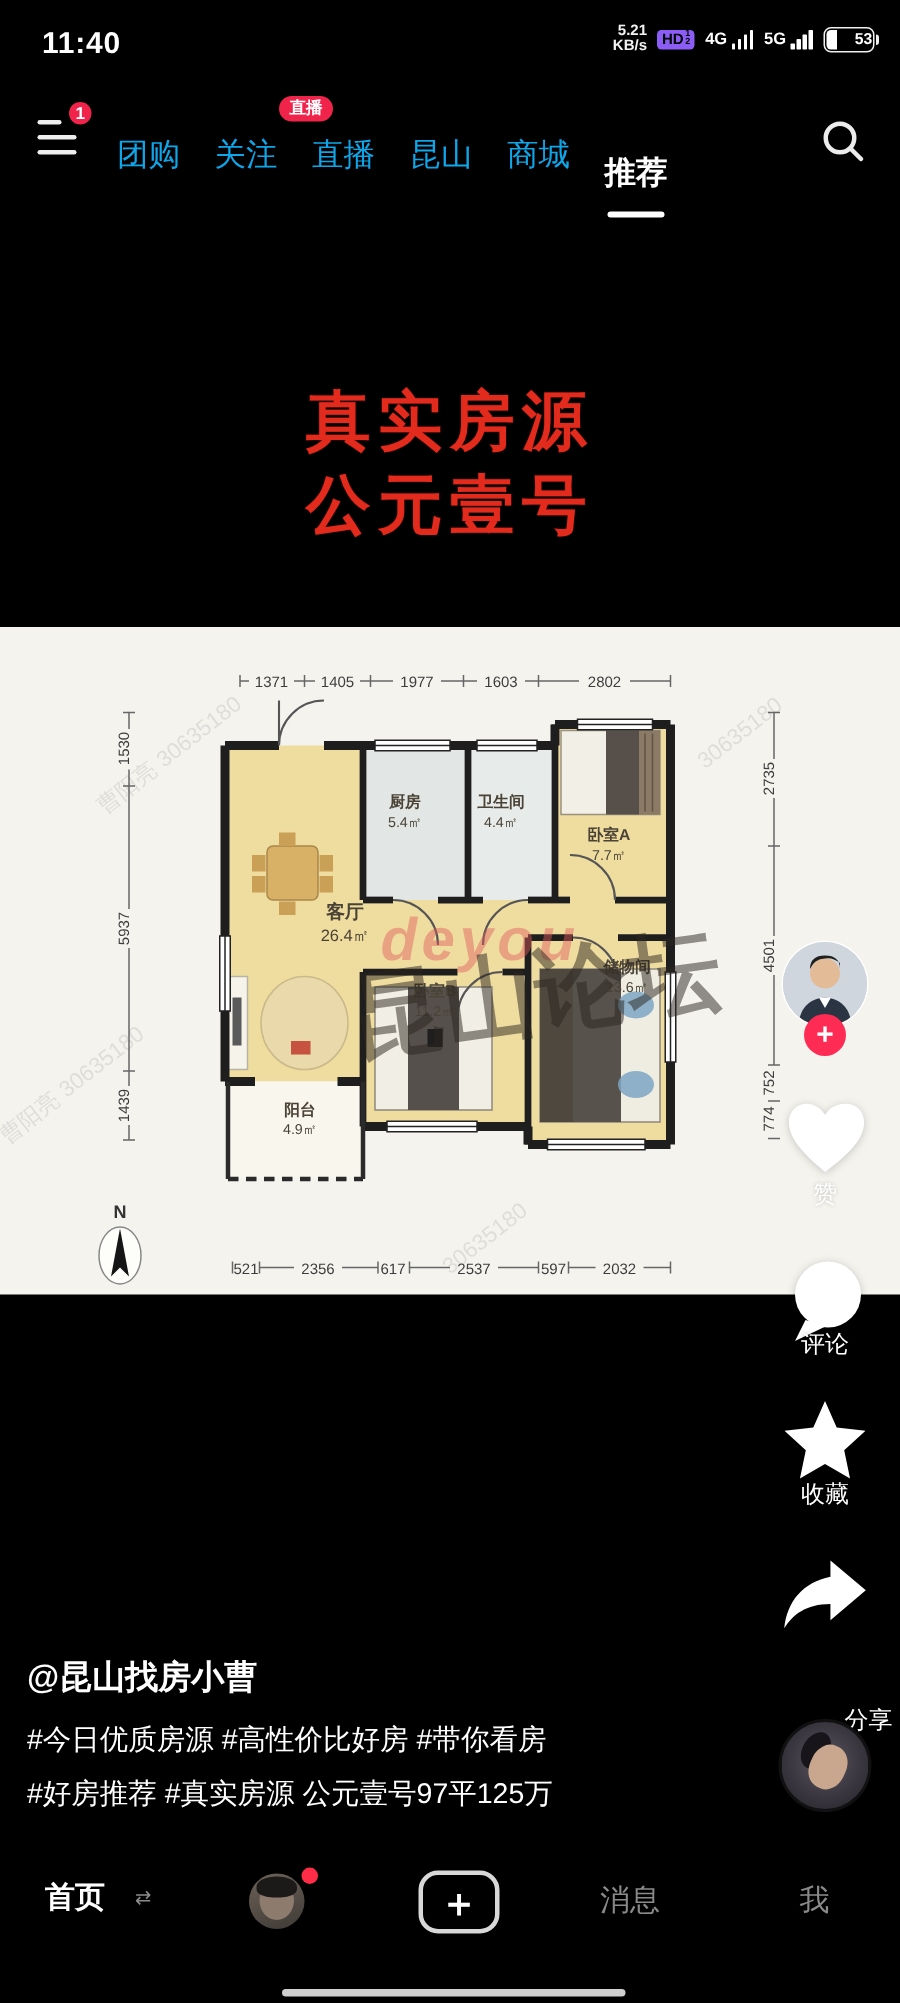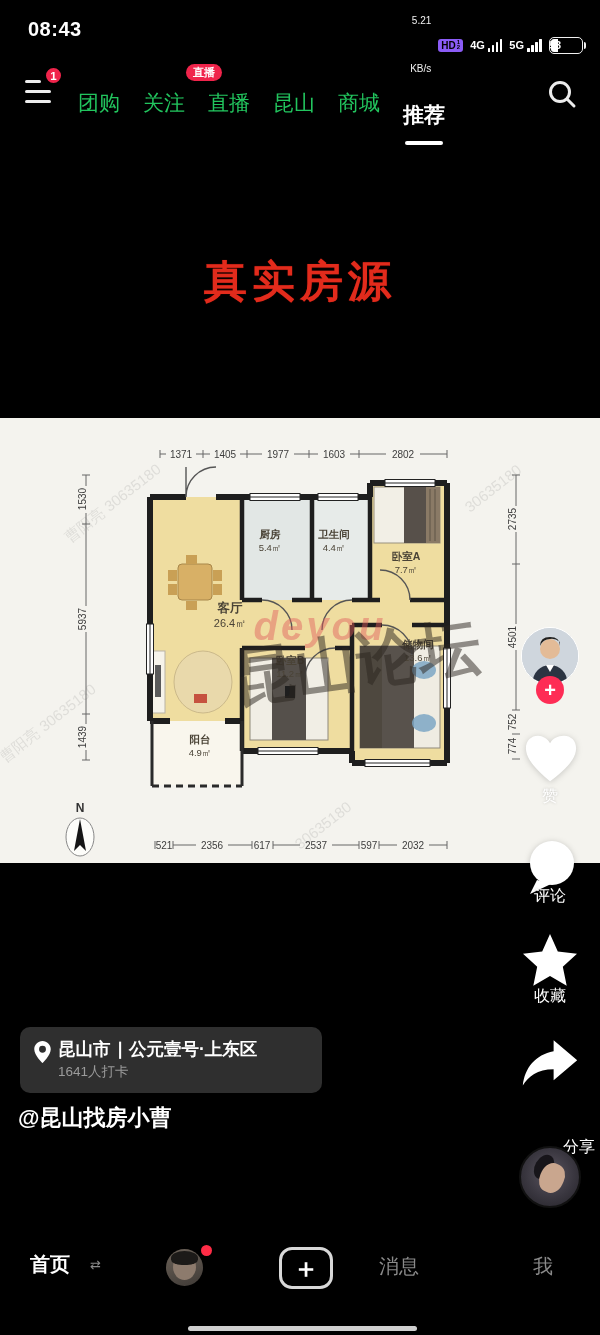--- a/index.html
+++ b/index.html
@@ -4,39 +4,39 @@
 <style>
   html,body{margin:0;padding:0;background:#000;}
   *{box-sizing:border-box;}
   body{font-family:"Liberation Sans","DejaVu Sans",sans-serif;}
   #screen{position:relative;width:600px;height:1335px;background:#000;overflow:hidden;margin:0 auto;}
   .abs{position:absolute;}
 
   
   .time{left:28px;top:18px;color:#fff;font-size:20px;font-weight:700;letter-spacing:.5px;}
   .sb-right{right:14px;top:16px;display:flex;align-items:center;gap:7px;color:#fff;}
-  .speed{display:flex;flex-direction:column;align-items:flex-end;line-height:10px;font-size:10px;font-weight:400;color:#f2f2f2;gap:38px;}
+  .speed{display:flex;flex-direction:column;align-items:flex-end;line-height:10px;font-size:10px;font-weight:700;color:#f2f2f2;}
   .hd{display:flex;align-items:center;background:#8b5cf6;color:#000;border-radius:3px;padding:1px 3px;font-size:10px;font-weight:800;line-height:11px;}
   .hd .frac{display:flex;flex-direction:column;font-size:6px;line-height:5px;margin-left:1px;font-weight:800;}
   .net{display:flex;gap:2px;}
   .net .g{font-size:11px;font-weight:700;margin-right:1px;}
   .bars{display:flex;align-items:flex-end;gap:1.5px;}
   .bars i{display:block;width:2.5px;background:#fff;border-radius:.5px;}
   .batt{display:flex;align-items:center;}
-  .batt .shell{position:relative;width:34px;height:17px;border:1.6px solid #f0f0f0;border-radius:5px;display:flex;align-items:center;justify-content:flex-start;}
+  .batt .shell{position:relative;width:34px;height:17px;border:1.6px solid #f0f0f0;border-radius:5px;display:flex;align-items:center;justify-content:flex-end;}
   .batt .fill{position:absolute;left:1px;top:1px;bottom:1px;width:7px;background:#fff;border-radius:3px 0 0 3px;}
   .batt .pct{position:relative;color:#fff;font-size:10.5px;font-weight:700;}
   .batt .nub{width:2.5px;height:7px;background:#f0f0f0;border-radius:0 2px 2px 0;margin-left:1px;}
 
   
   .menu{left:25px;top:80px;width:26px;}
   .menu i{display:block;height:3px;background:#eee;border-radius:2px;margin-bottom:7px;}
   .badge-num{left:44px;top:66px;width:19px;height:19px;border-radius:50%;background:#f0244b;color:#fff;font-size:11.5px;font-weight:700;display:flex;align-items:center;justify-content:center;border:2px solid #000;}
   .tabs{left:78px;top:76px;display:flex;gap:23px;align-items:center;}
-  .tab{color:#22c55e;font-size:21px;font-weight:500;position:relative;white-space:nowrap;}
+  .tab{color:#0ea5e9;font-size:21px;font-weight:500;position:relative;white-space:nowrap;}
   .tab.active{color:#fff;font-weight:800;margin-top:25px;}
   .tab .underline{position:absolute;left:50%;transform:translateX(-50%);bottom:-16px;width:38px;height:4px;background:#fff;border-radius:2px;}
   .live-pill{left:186px;top:64px;background:#f0244b;color:#fff;font-size:11px;font-weight:600;border-radius:9px;padding:2px 7px;line-height:13px;}
   .search{right:22px;top:78px;}
 
   
   .title-box{left:0;top:253px;width:600px;text-align:center;color:#e22b1c;font-weight:900;font-size:43px;line-height:56px;letter-spacing:5px;text-shadow:0 0 1px #7a1008;}
 
   
   .plan{left:0;top:418px;width:600px;height:445px;background:#f4f3ee;}
@@ -69,21 +69,21 @@
   .bn-dot{left:201px;top:1245px;width:11px;height:11px;border-radius:50%;background:#fe2c46;}
   .bn-plus{left:279px;top:1247px;width:54px;height:42px;border:3px solid #d8d8d8;border-radius:13px;display:flex;align-items:center;justify-content:center;color:#fff;font-size:26px;font-weight:600;line-height:26px;}
   .bn-item{color:#8a8a8a;font-size:20px;font-weight:500;top:1253px;}
   .home-indicator{left:188px;top:1326px;width:229px;height:5px;border-radius:3px;background:#cfcfcf;}
 </style>
 </head>
 <body>
 
 <div id="screen">
 
-  <div class="abs time">08:43</div>
+  <div class="abs time">11:40</div>
   <div class="abs sb-right">
     <div class="speed">
       <span>5.21</span>
       <span>KB/s</span>
     </div>
     <div class="hd">
       <span>HD</span>
       <span class="frac">
         <span>1</span>
         <span>2</span>
@@ -135,20 +135,21 @@
 
   <div class="abs search">
     <svg width="32" height="32" viewBox="0 0 32 32">
         <circle cx="14" cy="14" r="9.5" fill="none" stroke="#ececec" stroke-width="3"></circle>
         <line x1="21" y1="21" x2="28" y2="28" stroke="#ececec" stroke-width="3" stroke-linecap="round"></line>
       </svg>
   </div>
 
   <div class="abs title-box">
     <div>真实房源</div>
+    <div>公元壹号</div>
   </div>
 
   <div class="abs plan">
     <svg width="600" height="445" viewBox="0 0 600 445">
 
       <path d="M150,79 H370 V65 H447 V345 H352 V333 H242 V303 H150 Z" fill="#efdda0"></path>
       <rect x="242" y="79" width="70" height="103" fill="#e2e7e5"></rect>
       <rect x="312" y="79" width="58" height="103" fill="#e7ebe9"></rect>
       <rect x="152" y="303" width="90" height="64" fill="#f9f6ed"></rect>
 
@@ -398,39 +399,34 @@
       <path d="M36,4 L62,26 L36,48 V36 C18,36 8,44 2,54 C4,34 16,20 36,16 Z" fill="#ffffff"></path>
     </svg>
   </div>
   <div class="abs rail-label" style="left:505px;top:1137px;text-align:right;">分享</div>
 
   <div class="abs disc">
     <span class="hair"></span>
       <span class="face"></span>
   </div>
 
-  <div class="abs loc-card">
-    <span class="loc-pin">
-      <svg width="17" height="22" viewBox="0 0 24 32">
-          <path d="M12,0 C5.4,0 0,5.4 0,12 c0,9 12,20 12,20 s12,-11 12,-20 C24,5.4 18.6,0 12,0 Z M12,17 a5,5 0 1 1 0,-10 a5,5 0 1 1 0,10 Z" fill="#fff" fill-rule="evenodd"></path>
-        </svg>
-    </span>
-    <div class="loc-title">昆山市 ∣ 公元壹号·上东区</div>
-    <div class="loc-sub">1641人打卡</div>
-  </div>
 
   <div class="abs username">@昆山找房小曹</div>
+  <div class="abs hashtags">
+    <div>#今日优质房源 #高性价比好房 #带你看房</div>
+    <div>#好房推荐 #真实房源 公元壹号97平125万</div>
+  </div>
 
   <div class="abs bn-home">
     <span>首页</span>
       <span class="swap">⇄</span>
   </div>
   <div class="abs bn-avatar">
       <span class="h"></span>
       <span class="hh"></span>
     </div>
   <div class="abs bn-dot"></div>
   <div class="abs bn-plus">＋</div>
-  <div class="abs bn-item" style="left:379px;">消息</div>
+  <div class="abs bn-item" style="left:400px;">消息</div>
   <div class="abs bn-item" style="left:533px;">我</div>
   <div class="abs home-indicator"></div>
 
 </div>
 
 </body></html>

